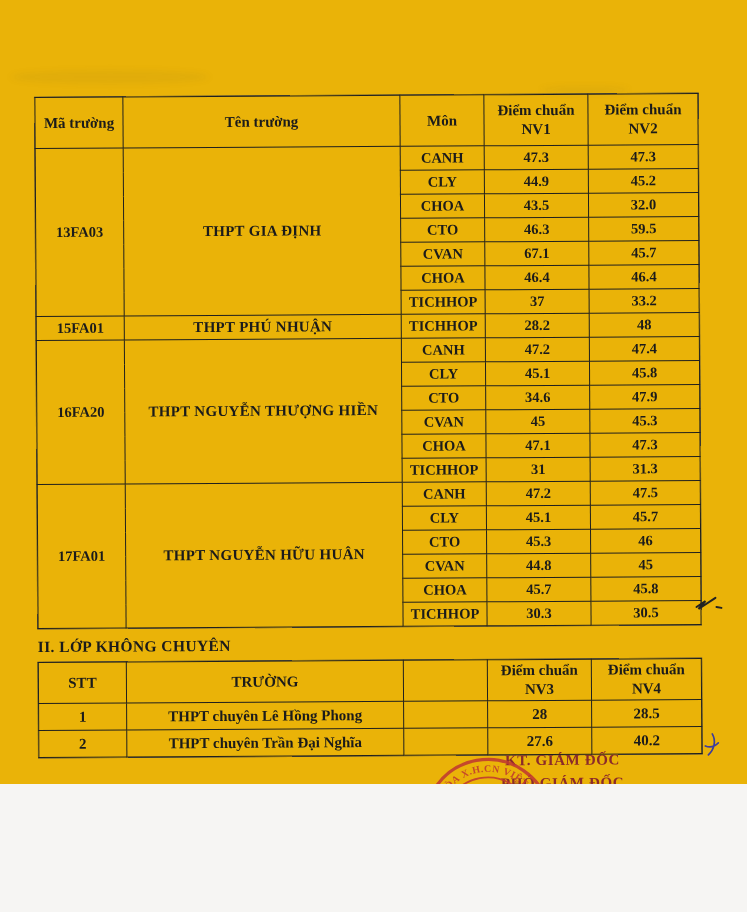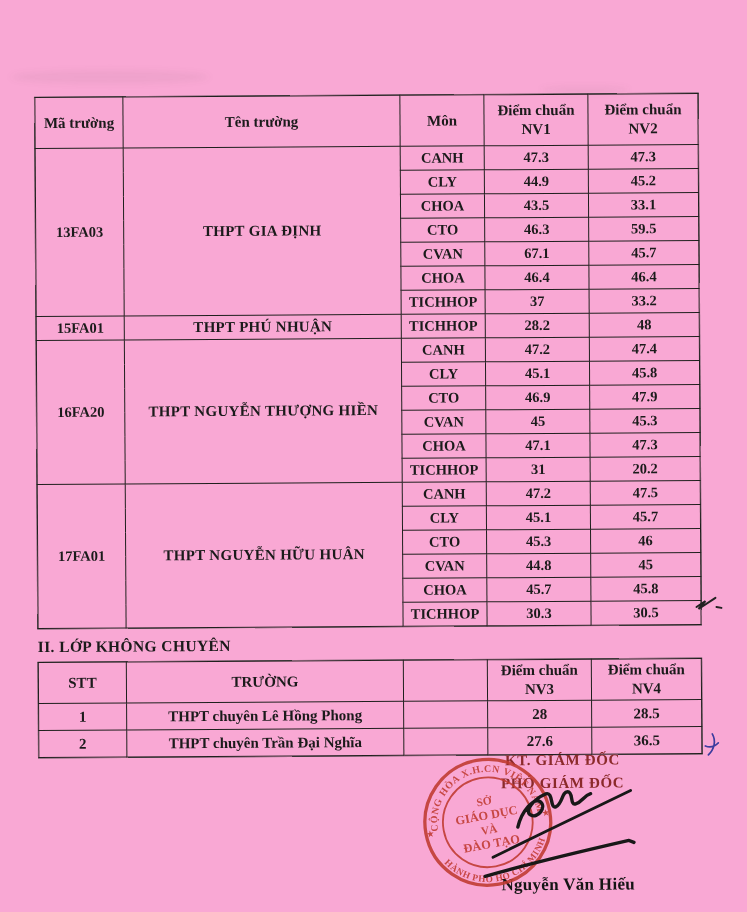--- a/index.html
+++ b/index.html
@@ -4,22 +4,22 @@
 <style>
   html,body{margin:0;padding:0;}
   body{
     width:747px;height:912px;
     background:#f6f5f3;
     font-family:"Liberation Serif","DejaVu Serif",serif;
     color:#1b1b1b;
     overflow:hidden;
   }
   #page{
-    position:relative;width:747px;height:912px;
-    background:#f9a8d4;
+    position:relative;width:747px;height:784px;
+    background:#eab308;
     overflow:hidden;
   }
   
   .smudge{position:absolute;background:rgba(60,60,60,.05);filter:blur(3px);border-radius:50%;}
   #doc-rotate{
     position:absolute;left:0;top:0;width:747px;height:912px;
     transform:rotate(-0.35deg);
     transform-origin:50% 40%;
   }
   table{border-collapse:collapse;table-layout:fixed;background:transparent;}
@@ -98,21 +98,21 @@
             <td>47.3</td>
           </tr>
           <tr>
             <td>CLY</td>
             <td>44.9</td>
             <td>45.2</td>
           </tr>
           <tr>
             <td>CHOA</td>
             <td>43.5</td>
-            <td>33.1</td>
+            <td>32.0</td>
           </tr>
           <tr>
             <td>CTO</td>
             <td>46.3</td>
             <td>59.5</td>
           </tr>
           <tr>
             <td>CVAN</td>
             <td>67.1</td>
             <td>45.7</td>
@@ -141,37 +141,37 @@
             <td>47.2</td>
             <td>47.4</td>
           </tr>
           <tr>
             <td>CLY</td>
             <td>45.1</td>
             <td>45.8</td>
           </tr>
           <tr>
             <td>CTO</td>
-            <td>46.9</td>
+            <td>34.6</td>
             <td>47.9</td>
           </tr>
           <tr>
             <td>CVAN</td>
             <td>45</td>
             <td>45.3</td>
           </tr>
           <tr>
             <td>CHOA</td>
             <td>47.1</td>
             <td>47.3</td>
           </tr>
           <tr>
             <td>TICHHOP</td>
             <td>31</td>
-            <td>20.2</td>
+            <td>31.3</td>
           </tr>
           <tr>
             <td class="code-cell" rowspan="6">17FA01</td>
             <td class="school-name-cell" rowspan="6">THPT NGUYỄN HỮU HUÂN</td>
             <td>CANH</td>
             <td>47.2</td>
             <td>47.5</td>
           </tr>
           <tr>
             <td>CLY</td>
@@ -226,21 +226,21 @@
             <td>THPT chuyên Lê Hồng Phong</td>
             <td></td>
             <td>28</td>
             <td>28.5</td>
           </tr>
           <tr>
             <td>2</td>
             <td>THPT chuyên Trần Đại Nghĩa</td>
             <td></td>
             <td>27.6</td>
-            <td>36.5</td>
+            <td>40.2</td>
           </tr>
         </tbody>
     </table>
 
     <div id="sig-title-1" class="sig-title" style="color: rgb(139, 42, 42);">KT. GIÁM ĐỐC</div>
     <div id="sig-title-2" class="sig-title" style="color: rgb(139, 42, 42);">PHÓ GIÁM ĐỐC</div>
     <div id="signer-name">Nguyễn Văn Hiếu</div>
 
     <svg id="official-seal" viewBox="0 0 130 130">
       <g id="seal-g" transform="rotate(-10 65 65)" fill="none" stroke-linecap="round" stroke="#c03a30">

